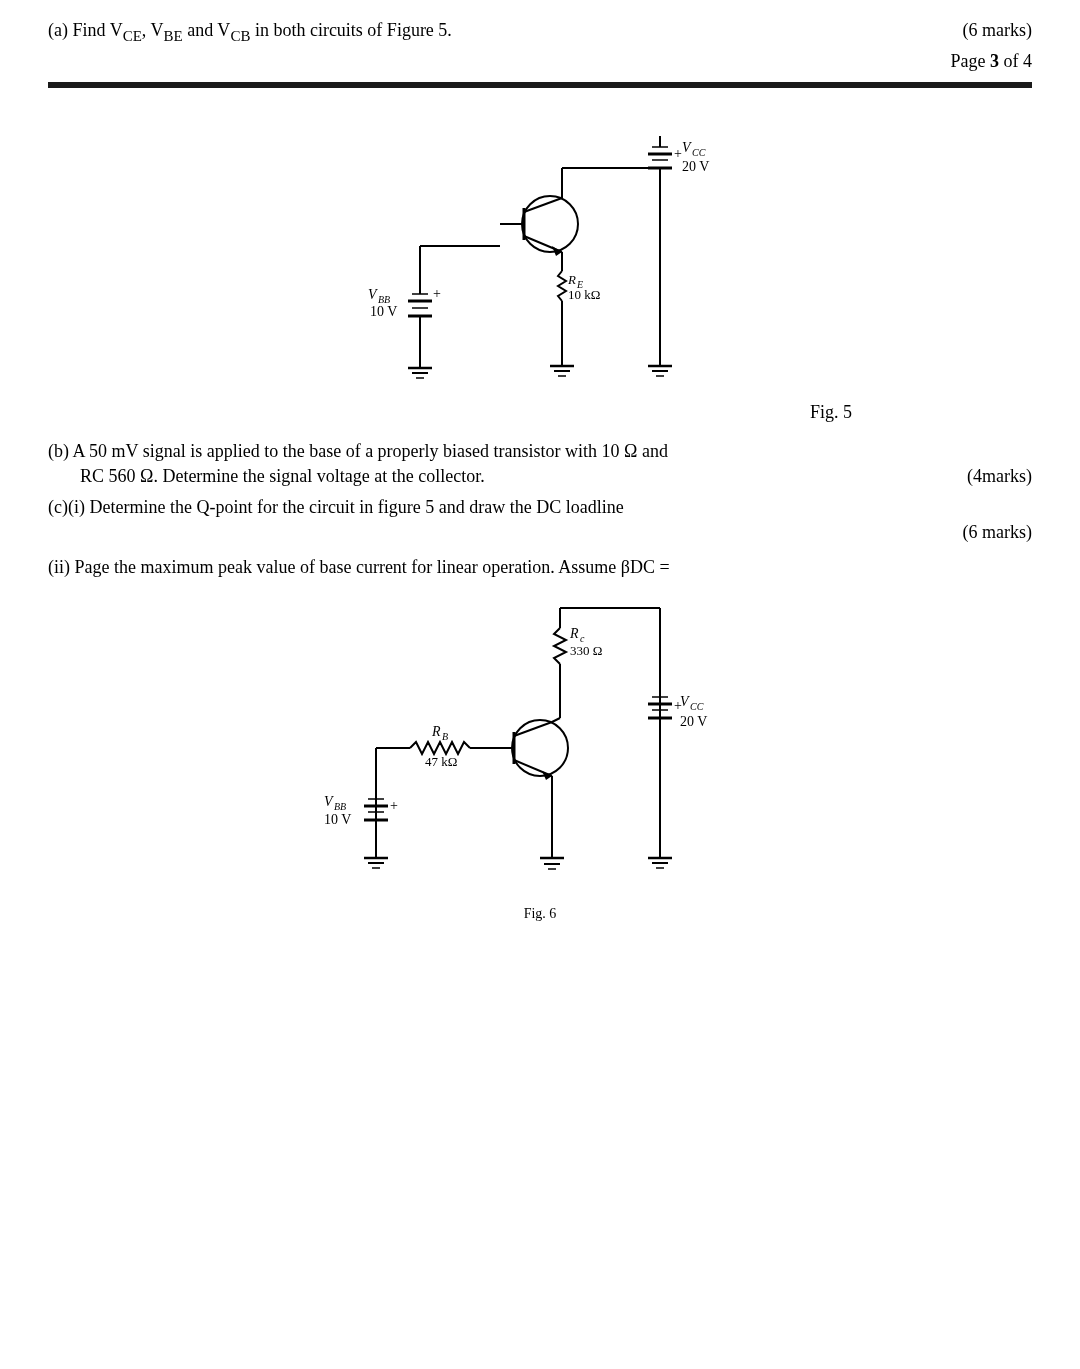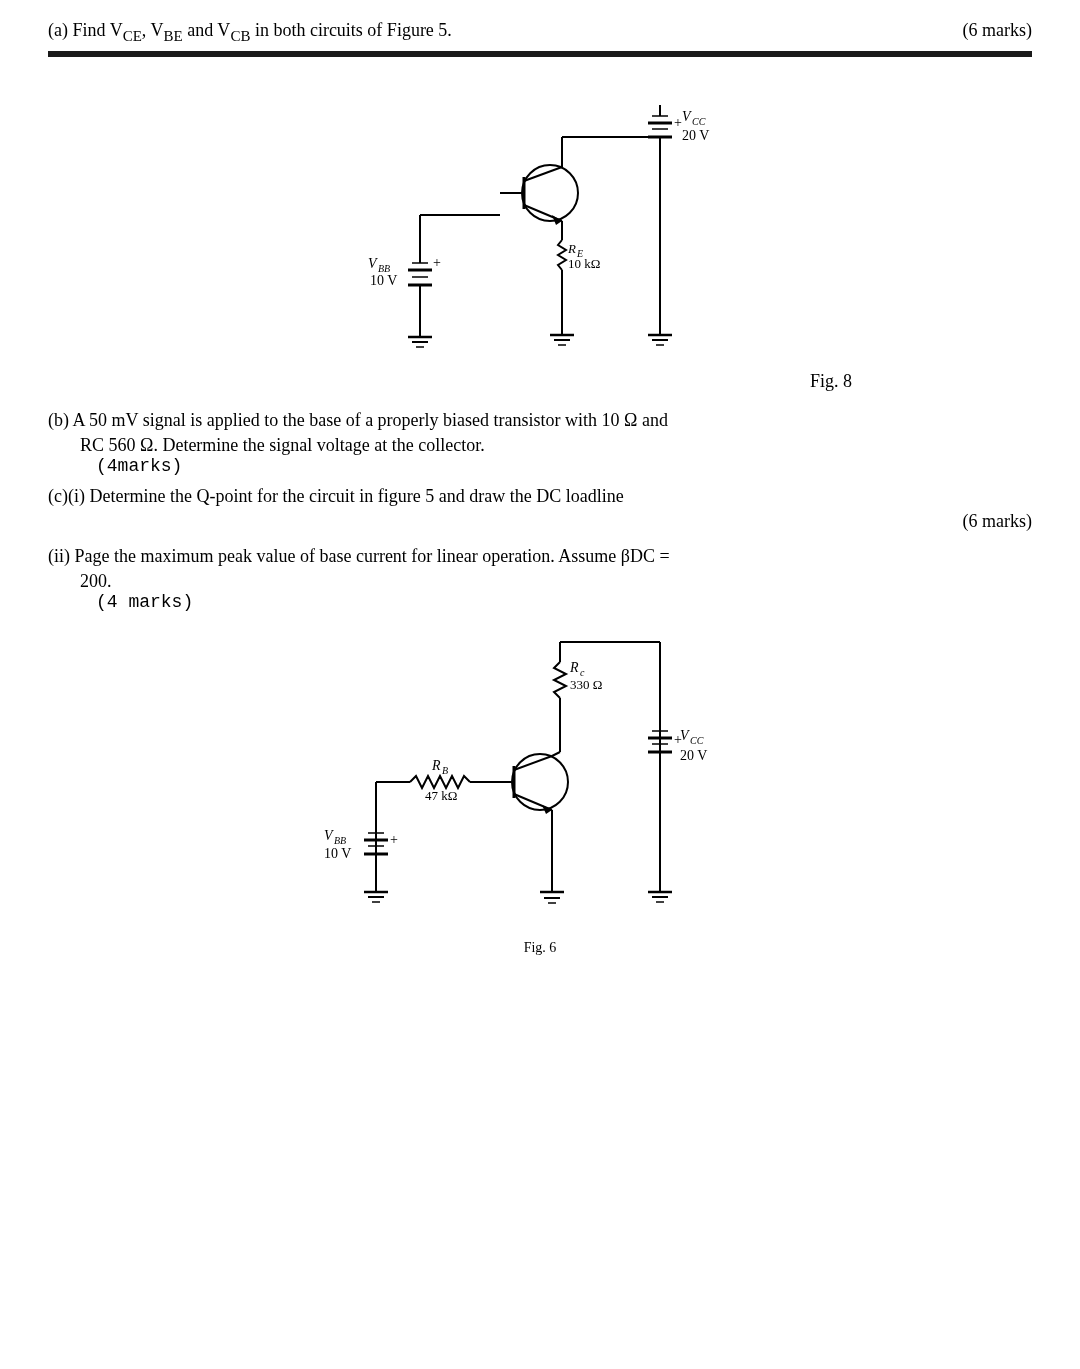--- a/index.html
+++ b/index.html
@@ -63,28 +63,27 @@
     .question-block {
       margin-bottom: 10px;
     }
     .question-block .q-line {
       font-size: 18px;
       margin-bottom: 4px;
       display: flex;
       justify-content: space-between;
     }
     .q-text { flex: 1; }
-    .q-marks { white-space: nowrap; margin-left: 16px; font-family: Liberation Mono, monospace; }
+    .q-marks { white-space: nowrap; margin-left: 16px; }
     .q-continuation {
       font-size: 18px;
       padding-left: 32px;
       display: flex;
       justify-content: space-between;
       margin-bottom: 4px;
-      flex-direction: column;
     }
     .marks-right {
       text-align: right;
       font-size: 18px;
       margin-bottom: 14px;
     }
     .fig6-container {
       display: flex;
       flex-direction: column;
       align-items: center;
@@ -102,20 +101,23 @@
 
 <div class="page">
 
   <div class="top-bar">
     <div class="question-line">
       (a) Find V<sub>CE</sub>, V<sub>BE</sub> and V<sub>CB</sub> in both circuits of Figure 5.
     </div>
     <div class="marks">(6 marks)</div>
   </div>
 
+  <div class="page-indicator">
+    <span>Page </span><strong>3</strong><span> of 4</span>
+  </div>
 
   <div class="divider"></div>
 
   <div class="fig5-container">
     <svg width="480" height="280" viewBox="0 0 480 280">
 
       <line x1="120" y1="250" x2="120" y2="200" stroke="#000" stroke-width="2"></line>
 
       <line x1="108" y1="200" x2="132" y2="200" stroke="#000" stroke-width="3"></line>
       <line x1="112" y1="192" x2="128" y2="192" stroke="#000" stroke-width="1.5"></line>
@@ -180,21 +182,21 @@
       <text x="392" y="40" font-size="10" font-family="Times New Roman" font-style="italic">CC</text>
       <text x="382" y="55" font-size="14" font-family="Times New Roman">20 V</text>
 
       <line x1="360" y1="31" x2="360" y2="20" stroke="#000" stroke-width="2"></line>
 
       <line x1="348" y1="250" x2="372" y2="250" stroke="#000" stroke-width="2.5"></line>
       <line x1="352" y1="255" x2="368" y2="255" stroke="#000" stroke-width="2"></line>
       <line x1="356" y1="260" x2="364" y2="260" stroke="#000" stroke-width="1.5"></line>
 
     </svg>
-    <div class="fig5-label">Fig. 8</div>
+    <div class="fig5-label">Fig. 5</div>
   </div>
 
   <div class="question-block">
     <div class="q-line">
       <span class="q-text">(b)  A 50 mV signal is applied to the base of a properly biased transistor with 10 Ω and</span>
     </div>
     <div class="q-continuation">
       <span>RC 560 Ω. Determine the signal voltage at the collector.</span>
       <span class="q-marks">(4marks)</span>
     </div>
@@ -203,24 +205,20 @@
   <div class="question-block">
     <div class="q-line">
       <span class="q-text">(c)(i) Determine the Q-point for the circuit in figure 5 and draw the DC loadline</span>
     </div>
     <div class="marks-right">(6 marks)</div>
   </div>
 
   <div class="question-block">
     <div class="q-line">
       <span class="q-text">(ii) Page the maximum peak value of base current for linear operation.  Assume βDC =</span>
-    </div>
-    <div class="q-continuation">
-      <span>200.</span>
-      <span class="q-marks">(4 marks)</span>
     </div>
   </div>
 
   <div class="fig6-container">
     <svg width="520" height="310" viewBox="0 0 520 310">
 
       <line x1="280" y1="20" x2="280" y2="40" stroke="#000" stroke-width="2"></line>
 
       <polyline points="280,40 274,46 286,52 274,58 286,64 274,70 280,76" fill="none" stroke="#000" stroke-width="2"></polyline>
 

